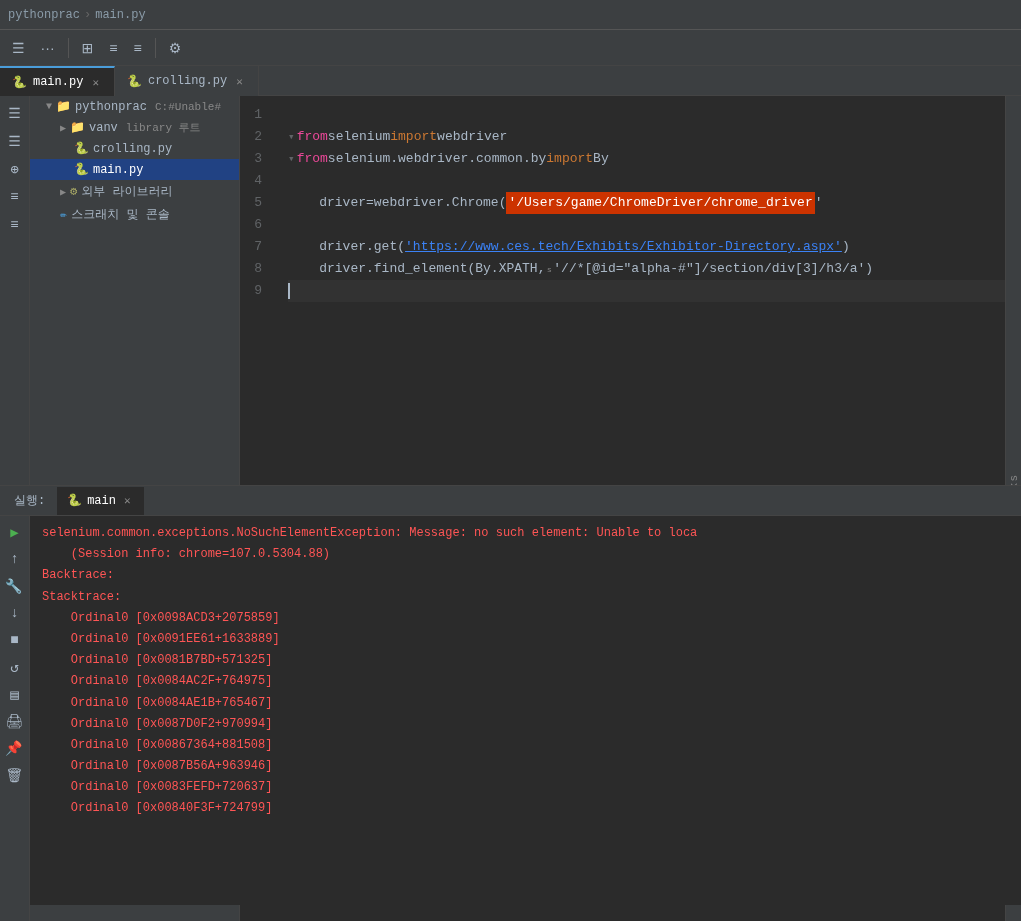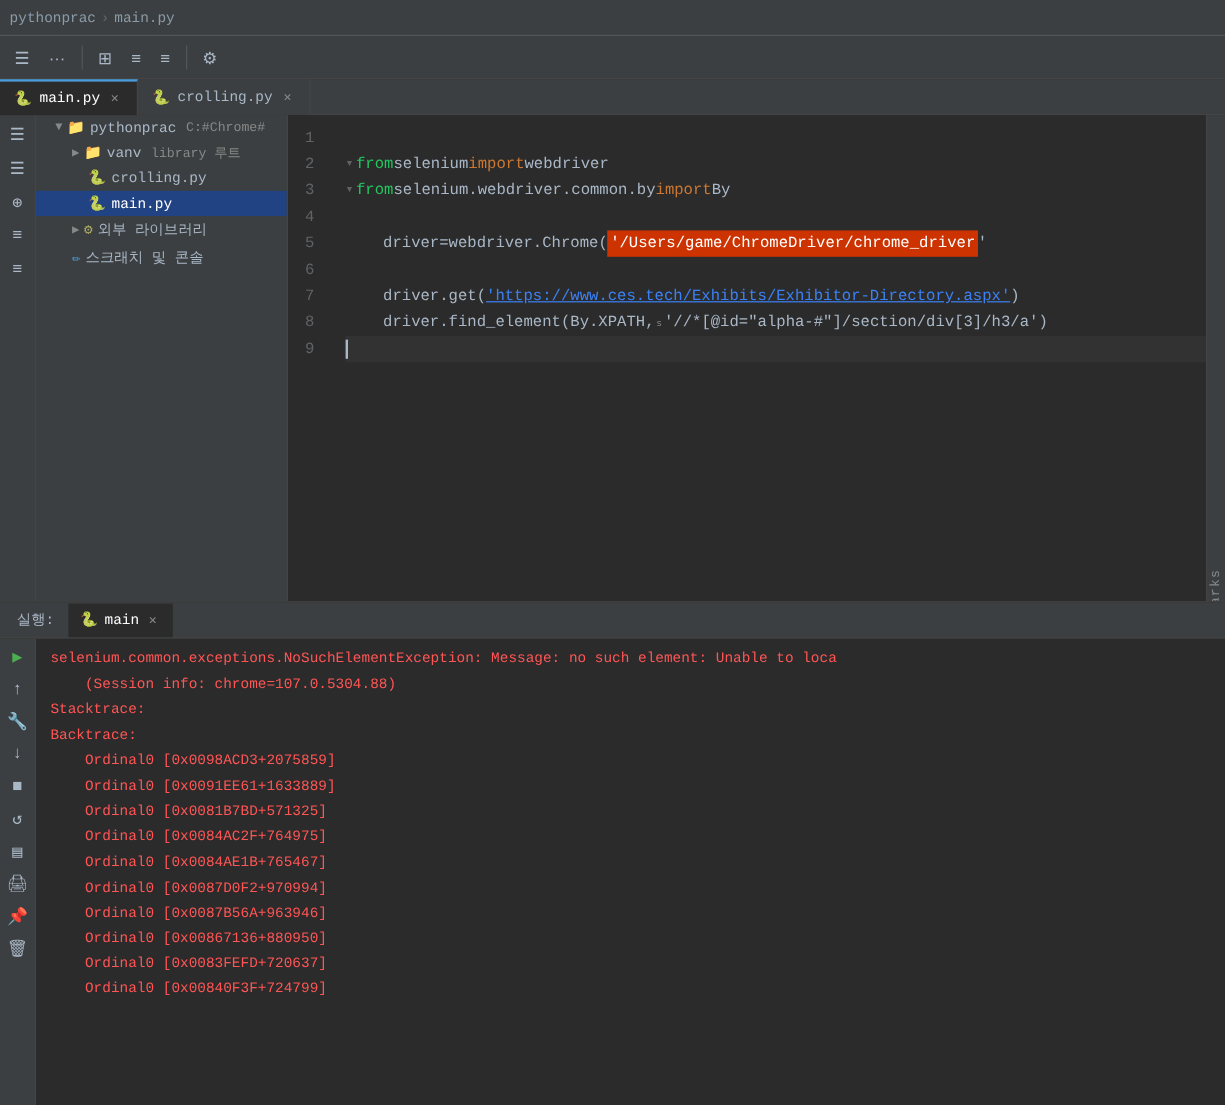--- a/index.html
+++ b/index.html
@@ -183,42 +183,42 @@
       line-height: 22px;
       min-height: 22px;
       display: flex;
       align-items: center;
     }
     .code-line.current-line {
       background: #323232;
     }
 
     
-    .kw-from { color: #22c55e; }
+    .kw-from { color: #ec4899; }
     .kw-import { color: #cc7832; }
     .url-val { color: #3b82f6; text-decoration: underline; }
     .folding-mark { color: #606366; margin-right: 2px; font-size: 11px; }
     .eq-op { color: #a9b7c6; }
     .cursor-line {
       display: inline-block;
       width: 2px;
       height: 16px;
       background: #a9b7c6;
       vertical-align: middle;
     }
 
     
     .bottom-panel {
       height: 420px;
       background: #2b2b2b;
       border-top: 1px solid #444;
       display: flex;
       flex-direction: column;
       position: absolute;
-      bottom: 0;
+      bottom: 16px;
       left: 0;
       right: 0;
     }
 
     .bottom-tabs {
       display: flex;
       background: #3c3f41;
       border-bottom: 1px solid #444;
       height: 30px;
       align-items: center;
@@ -346,21 +346,21 @@
     <div class="side-icon-btn">⊕</div>
     <div class="side-icon-btn">≡</div>
     <div class="side-icon-btn">≡</div>
   </div>
 
   <div class="file-tree">
     <div class="tree-item tree-indent-1">
       <span class="tree-arrow">▼</span>
       <span class="tree-icon-folder">📁</span>
       <span>pythonprac</span>
-      <span style="color:#888;font-size:11px;margin-left:4px;">C:#Chrome#</span>
+      <span style="color:#888;font-size:11px;margin-left:4px;">C:#Unable#</span>
     </div>
     <div class="tree-item tree-indent-2">
       <span class="tree-arrow">▶</span>
       <span class="tree-icon-folder">📁</span>
       <span>vanv</span>
       <span style="color:#888;font-size:11px;margin-left:4px;">library 루트</span>
     </div>
     <div class="tree-item tree-indent-3">
       <span class="tree-icon-py">🐍</span>
       <span>crolling.py</span>
@@ -472,27 +472,27 @@
       <div class="bottom-tool-btn">↺</div>
       <div class="bottom-tool-btn">▤</div>
       <div class="bottom-tool-btn">🖨</div>
       <div class="bottom-tool-btn">📌</div>
       <div class="bottom-tool-btn">🗑</div>
     </div>
 
     <div class="console-output">
       <div class="error-line error-text">selenium.common.exceptions.NoSuchElementException: Message: no such element: Unable to loca</div>
       <div class="error-line error-text">&nbsp;&nbsp;&nbsp;&nbsp;(Session info: chrome=107.0.5304.88)</div>
+      <div class="error-line error-text">Backtrace:</div>
       <div class="error-line error-text">Stacktrace:</div>
-      <div class="error-line error-text">Backtrace:</div>
       <div class="error-line error-text">&nbsp;&nbsp;&nbsp;&nbsp;Ordinal0 [0x0098ACD3+2075859]</div>
       <div class="error-line error-text">&nbsp;&nbsp;&nbsp;&nbsp;Ordinal0 [0x0091EE61+1633889]</div>
       <div class="error-line error-text">&nbsp;&nbsp;&nbsp;&nbsp;Ordinal0 [0x0081B7BD+571325]</div>
       <div class="error-line error-text">&nbsp;&nbsp;&nbsp;&nbsp;Ordinal0 [0x0084AC2F+764975]</div>
       <div class="error-line error-text">&nbsp;&nbsp;&nbsp;&nbsp;Ordinal0 [0x0084AE1B+765467]</div>
       <div class="error-line error-text">&nbsp;&nbsp;&nbsp;&nbsp;Ordinal0 [0x0087D0F2+970994]</div>
+      <div class="error-line error-text">&nbsp;&nbsp;&nbsp;&nbsp;Ordinal0 [0x00867364+881508]</div>
       <div class="error-line error-text">&nbsp;&nbsp;&nbsp;&nbsp;Ordinal0 [0x0087B56A+963946]</div>
-      <div class="error-line error-text">&nbsp;&nbsp;&nbsp;&nbsp;Ordinal0 [0x00867136+880950]</div>
       <div class="error-line error-text">&nbsp;&nbsp;&nbsp;&nbsp;Ordinal0 [0x0083FEFD+720637]</div>
       <div class="error-line error-text">&nbsp;&nbsp;&nbsp;&nbsp;Ordinal0 [0x00840F3F+724799]</div>
     </div>
   </div>
 </div>
 
 </body></html>

